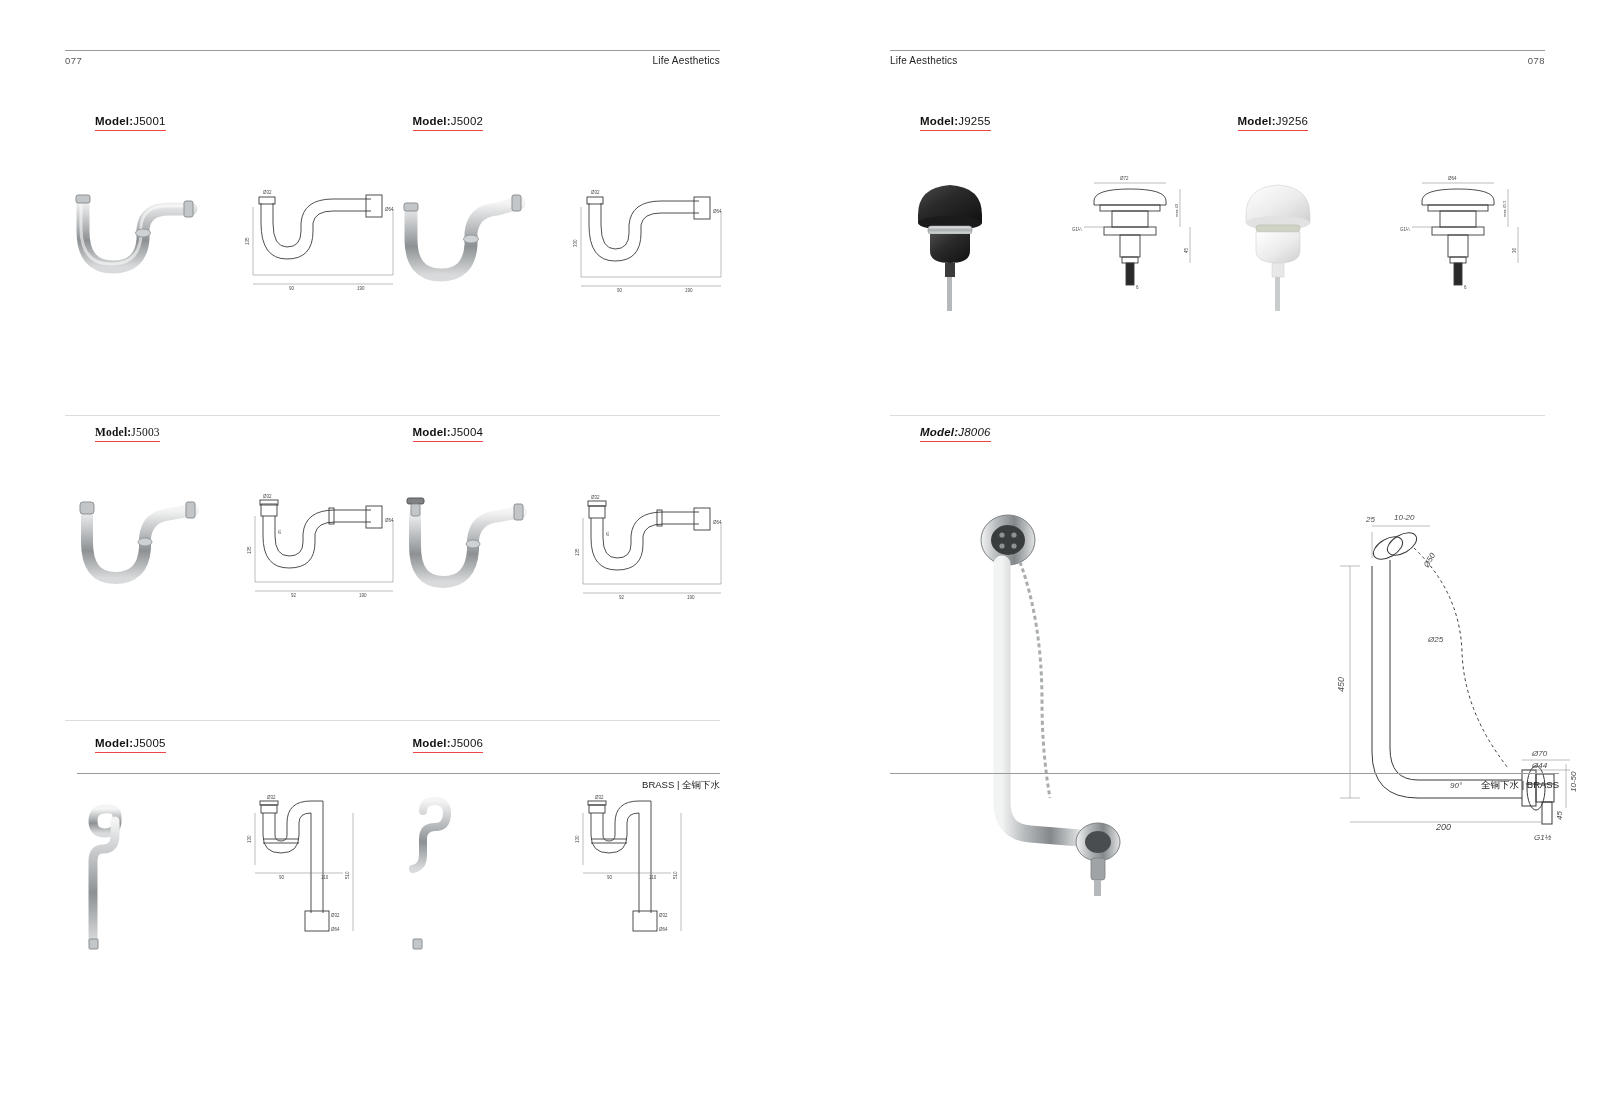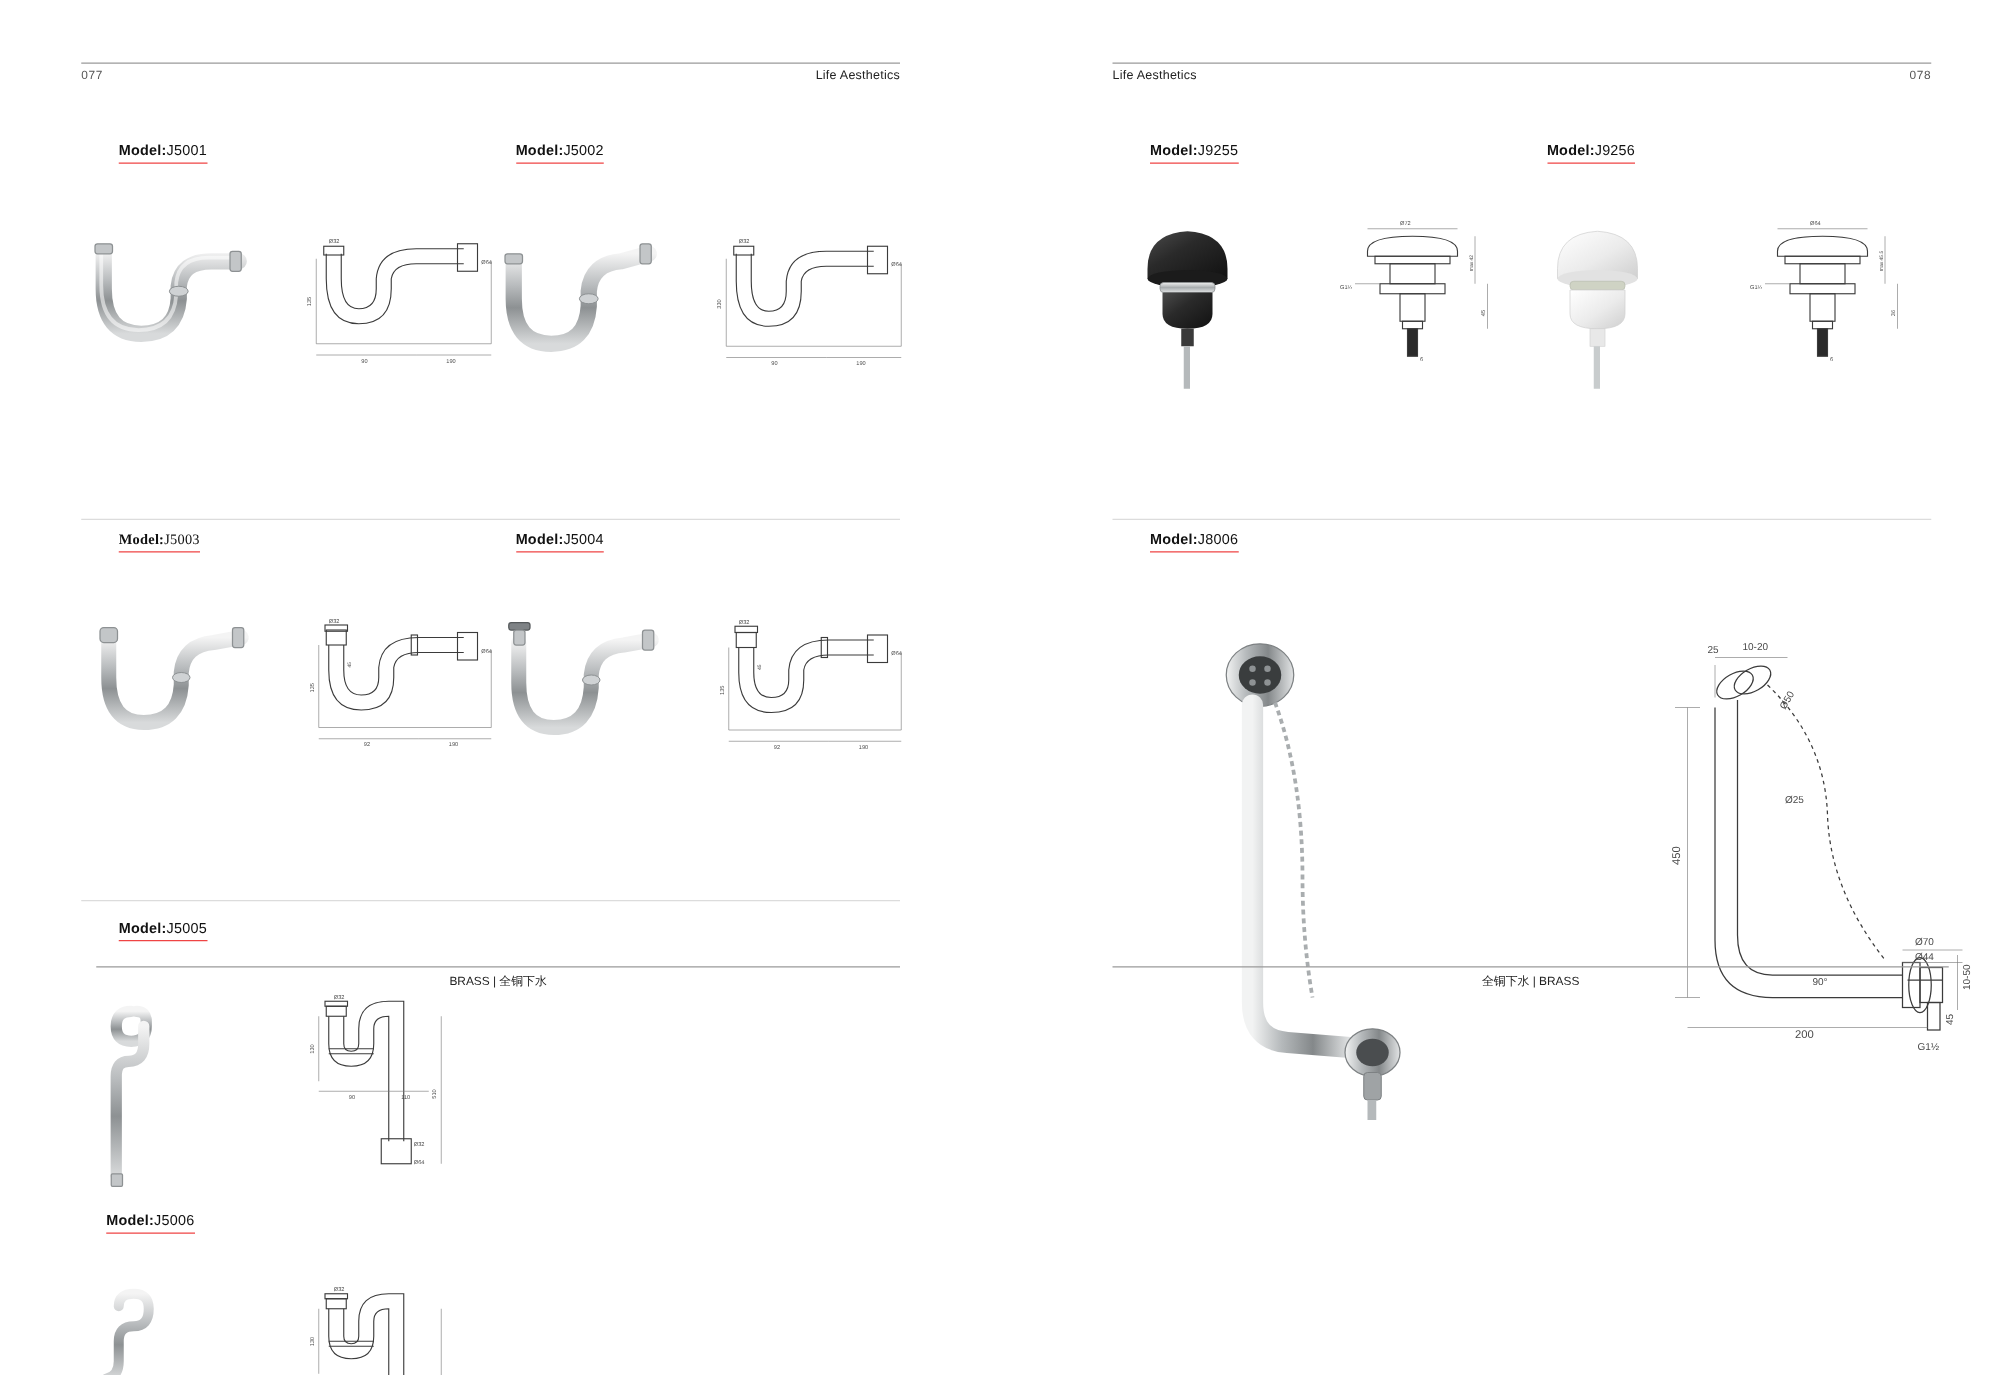--- a/index.html
+++ b/index.html
@@ -50,42 +50,42 @@
   .footer {
     position: absolute;
     left: 77px;
     right: 85px;
     bottom: 60px;
     border-top: 1px solid #9a9a9a;
     padding-top: 5px;
     font-size: 9.5px;
     color: #222;
     display: flex;
-    justify-content: center;
+    justify-content: flex-end;
   }
   .page-right .footer { left: 85px; right: 51px; }
 
   
   .rows { margin-top: 34px; }
   .row {
     position: relative;
     display: flex;
   }
   .row.divided::after {
     content: "";
     position: absolute;
     left: 0; right: 0; bottom: 0;
     border-bottom: 1px solid #dcdcdc;
   }
   .cell {
     position: relative;
     box-sizing: border-box;
   }
   .cell.half { width: 50%; }
-  .cell.full { width: 100%; }
+  .cell.full { width: 100%; font-style: italic; }
 
   .model-label {
     font-size: 11.5px;
     color: #111;
     border-bottom: 1px solid #ef4444;
     display: inline-block;
     padding-bottom: 3px;
     letter-spacing: 0.2px;
     white-space: nowrap;
   }
@@ -103,21 +103,21 @@
 
   svg { display: block; overflow: visible; }
   .dim-txt {
     font-family: "Liberation Sans", sans-serif;
     fill: #4a4a4a;
   }
 
   
   .r1 { height: 305px; }
   .r2 { height: 305px; }
-  .r3 { height: 300px; flex-direction: column; }
+  .r3 { height: 300px; }
 
   .lbl-pad-a { padding-left: 30px; }
   .lbl-pad-b { padding-left: 20px; }
 </style>
 </head>
 <body>
 
 <div class="spread">
 
   <div class="page page-left">

